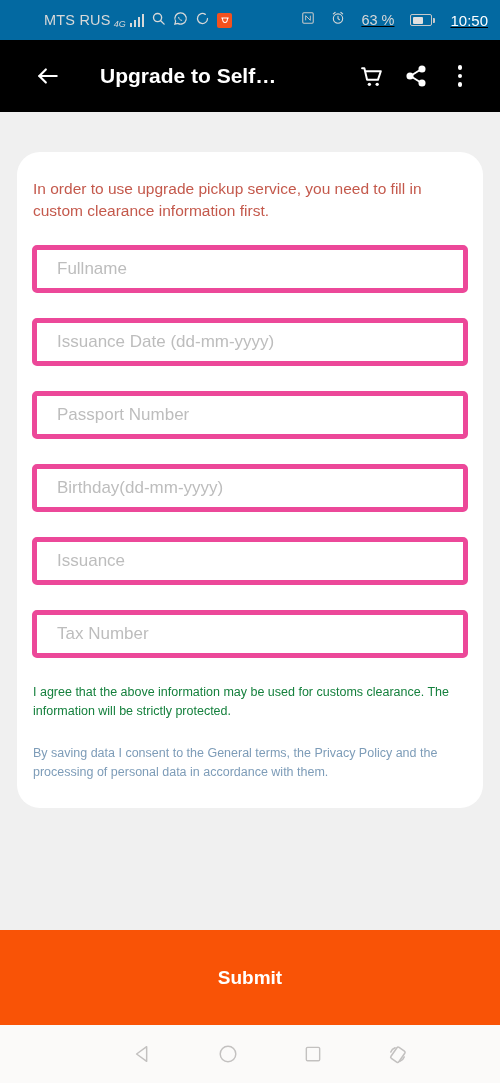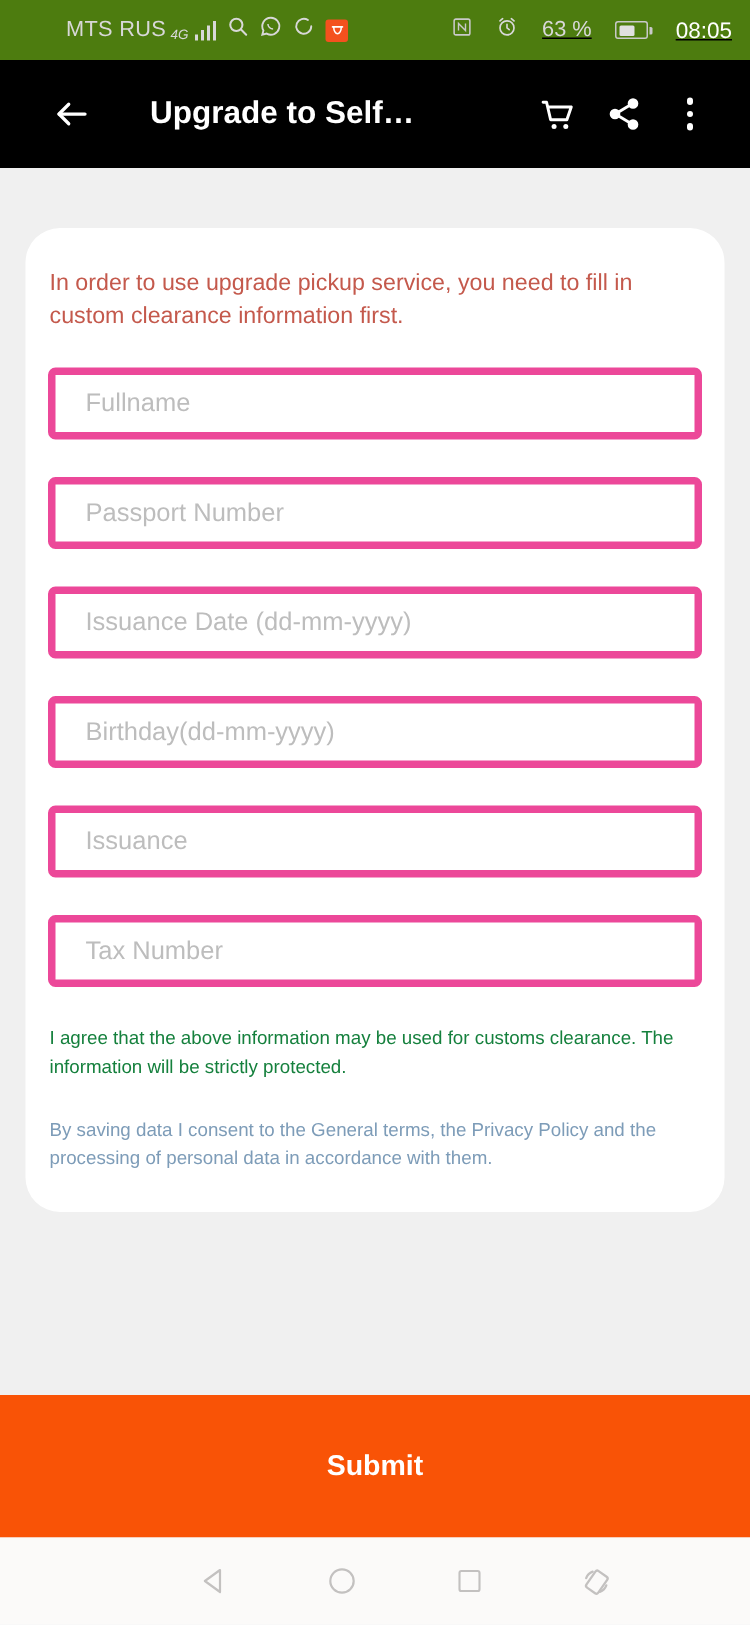--- a/index.html
+++ b/index.html
@@ -11,21 +11,21 @@
     height: 1083px;
     background: #f0f0f0;
     font-family: "Liberation Sans", sans-serif;
     overflow: hidden;
     position: relative;
   }
 
   
   .status-bar {
     height: 40px;
-    background: #4d7c0f;
+    background: #0369a1;
     display: flex;
     align-items: center;
     justify-content: space-between;
     padding: 0 12px 0 44px;
     box-sizing: border-box;
   }
   .status-left, .status-right {
     display: flex;
     align-items: center;
   }
@@ -293,21 +293,21 @@
       <svg width="14" height="14" viewBox="0 0 24 24" fill="none" stroke="#d8d8d8" stroke-width="1.9">
         <circle cx="12" cy="13" r="8"></circle>
         <path d="M12 9v4l2.5 2" stroke-linecap="round"></path>
         <path d="M4 5l3-2.5M20 5l-3-2.5" stroke-linecap="round"></path>
       </svg>
     </span>
     <span class="battery-pct">63 %</span>
     <span class="battery">
         <span></span>
       </span>
-    <span class="clock">08:05</span>
+    <span class="clock">10:50</span>
   </div>
 </div>
 
 <div class="app-bar">
   <div class="bar-icon">
     <svg width="26" height="26" viewBox="0 0 24 24" fill="none" stroke="#ffffff" stroke-width="2" stroke-linecap="round" stroke-linejoin="round">
       <line x1="20" y1="12" x2="4" y2="12"></line>
         <polyline points="10,18 4,12 10,6"></polyline>
     </svg>
   </div>
@@ -338,24 +338,24 @@
 </div>
 
 <div class="content">
   <div class="card">
     <p class="notice">In order to use upgrade pickup service, you need to fill in custom clearance information first.</p>
 
     <div class="field">
       <span class="ph">Fullname</span>
     </div>
     <div class="field">
+      <span class="ph">Issuance Date (dd-mm-yyyy)</span>
+    </div>
+    <div class="field">
       <span class="ph">Passport Number</span>
-    </div>
-    <div class="field">
-      <span class="ph">Issuance Date (dd-mm-yyyy)</span>
     </div>
     <div class="field">
       <span class="ph">Birthday(dd-mm-yyyy)</span>
     </div>
     <div class="field">
       <span class="ph">Issuance</span>
     </div>
     <div class="field">
       <span class="ph">Tax Number</span>
     </div>

